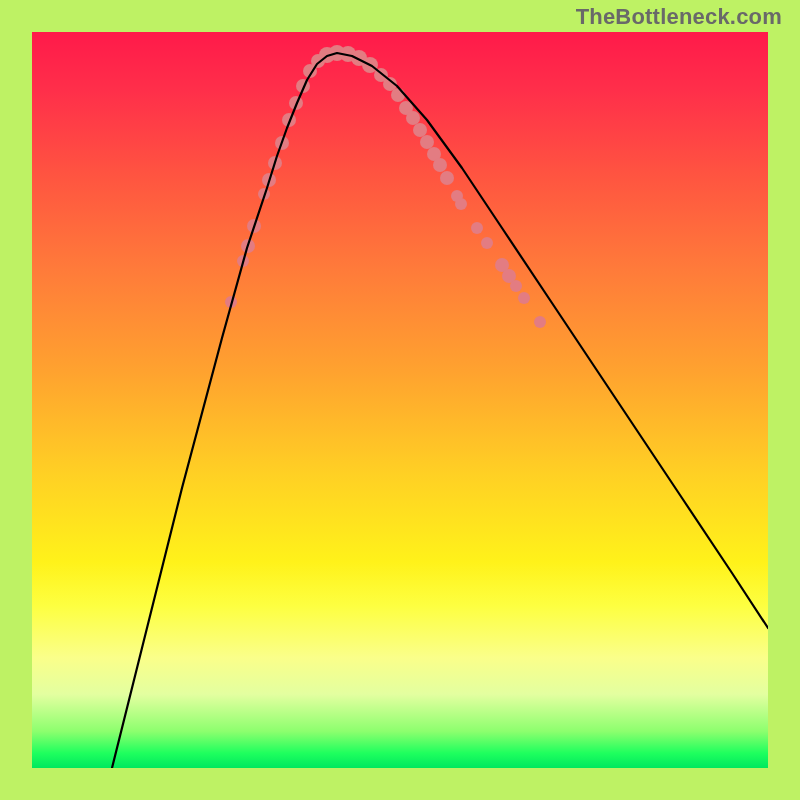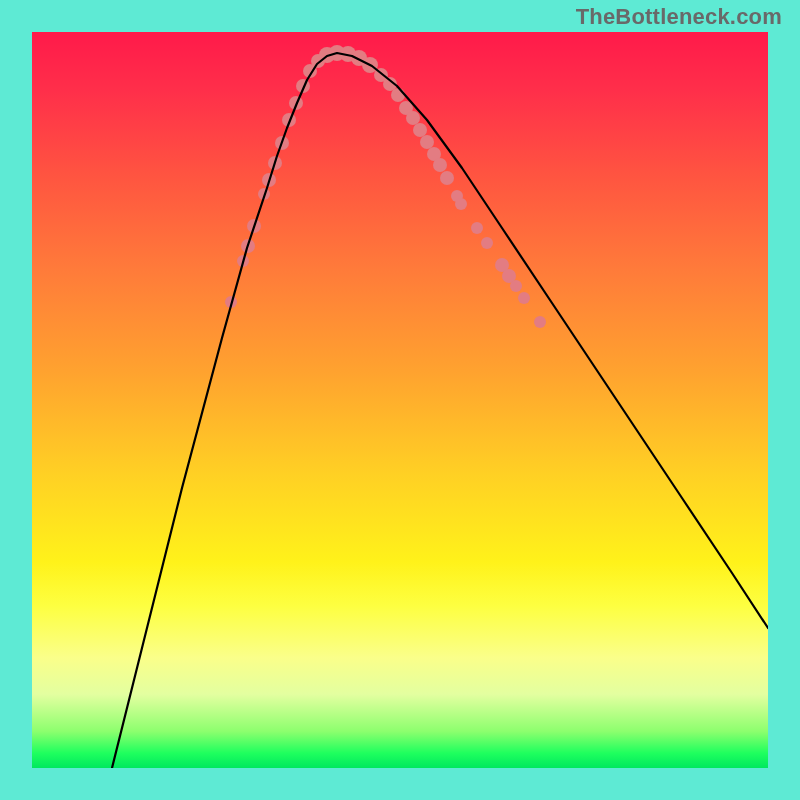--- a/index.html
+++ b/index.html
@@ -7,21 +7,21 @@
     padding: 0;
     width: 800px;
     height: 800px;
     background: #000000;
     overflow: hidden;
   }
   .container {
     position: relative;
     width: 800px;
     height: 800px;
-    background: #5eead4;
+    background: #bef264;
   }
   .watermark {
     position: absolute;
     top: 4px;
     right: 18px;
     font-family: Arial, Helvetica, sans-serif;
     font-size: 22px;
     font-weight: 600;
     color: #696969;
     letter-spacing: 0.2px;

